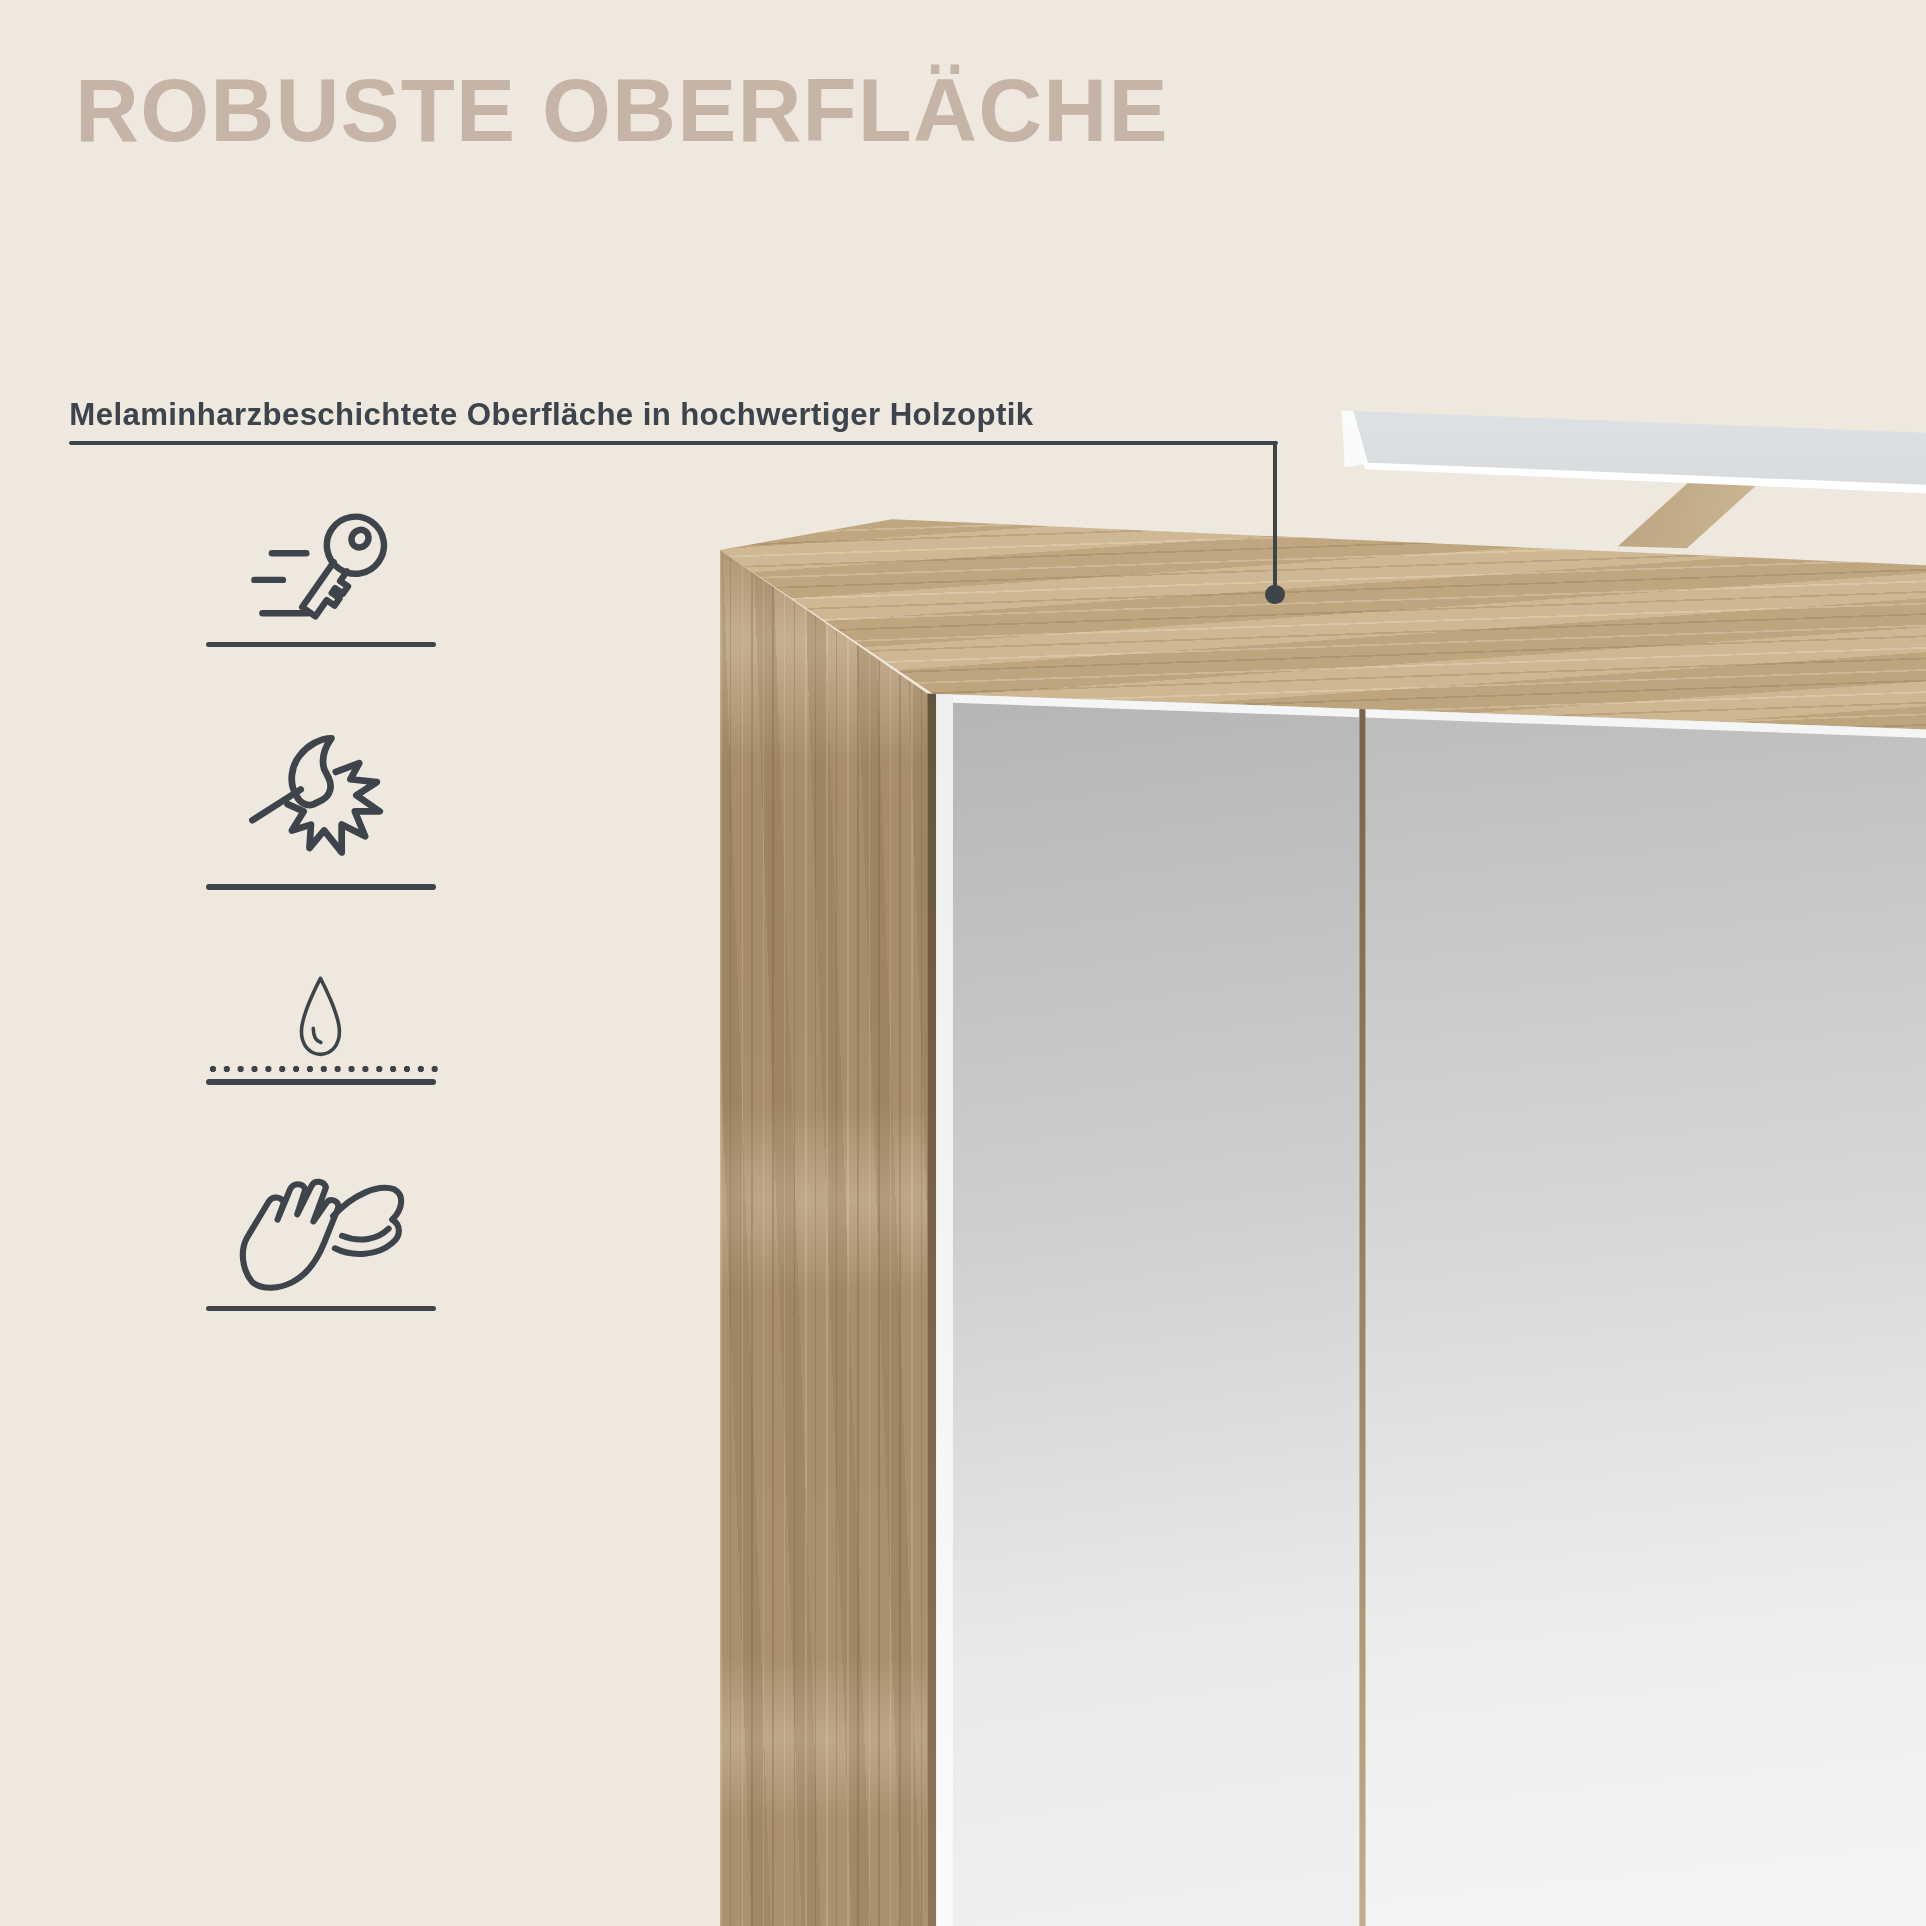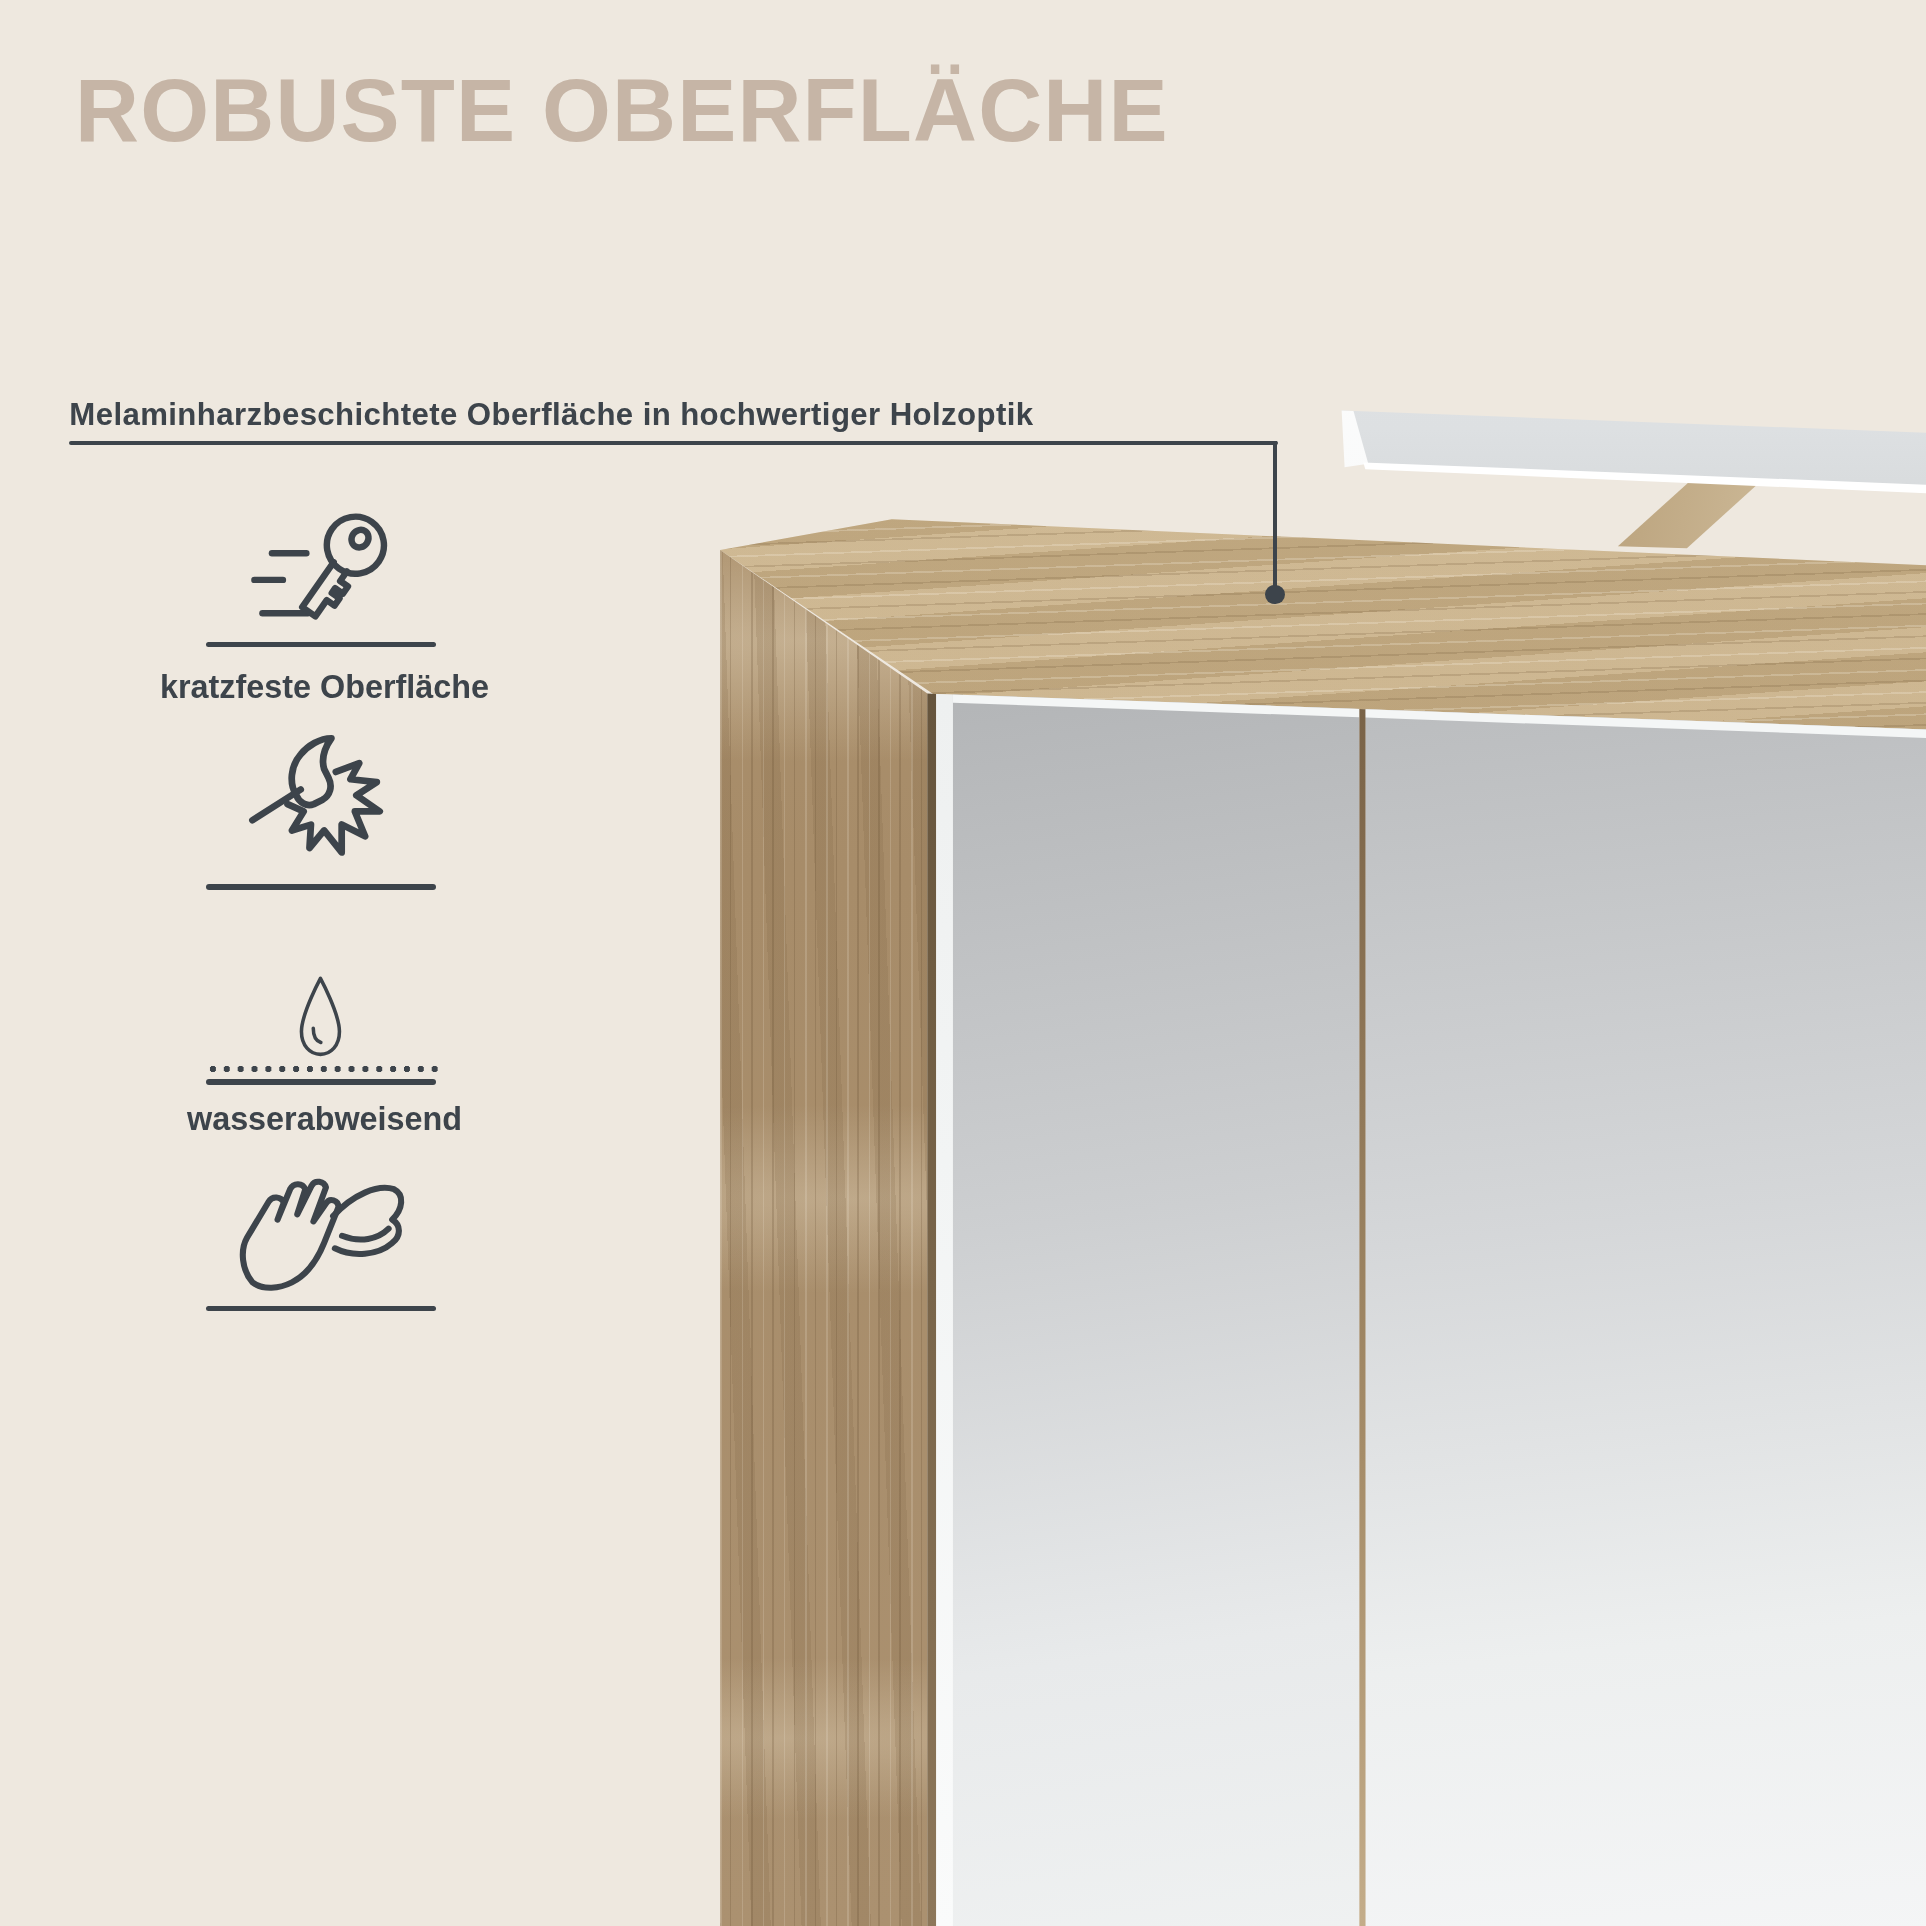--- a/index.html
+++ b/index.html
@@ -99,40 +99,38 @@
       <line x1="3" y1="45.7" x2="22.5" y2="45.7"></line>
       <line x1="8.5" y1="68.5" x2="39.5" y2="68.5"></line>
       <g transform="rotate(35 72 22)">
         <circle cx="72" cy="22" r="19.5"></circle>
         <ellipse cx="72" cy="16.5" rx="5.6" ry="6.2"></ellipse>
         <path d="M66.5,40 L66.5,77.5 L77.5,77.5 L77.5,64 L84,64 L84,58 L77.5,58 L77.5,54 L84,54 L84,48 L77.5,48 L77.5,40"></path>
       </g>
     </svg>
   </div>
   <div class="abs divider dv1"></div>
-  <div class="abs f-label lb1">kratzfeste Oberfläche</div>
 
   <div class="abs ic-hammer">
     <svg class="icon-svg" viewBox="0 0 100 100" fill="none" stroke="#3D444B" stroke-width="4.6" stroke-linecap="round" stroke-linejoin="round">
       <line x1="3" y1="63" x2="36" y2="42"></line>
       <path d="M33,46 C28,38 29,26 36,18 C41,12 49,7 57,7 C52,14 50,21 52,28 L55,34 C58,40 56,46 51,49 L45,52 C40,54 35,51 33,46 Z"></path>
       <path d="M60,30 L76,24 L70,35 L88,37 L74,46 L90,57 L73,57 L80,74 L64,66 L64,85 L52,70 L42,82 L43,66 L30,70 L38,57 L27,52"></path>
     </svg>
   </div>
   <div class="abs divider dv2"></div>
 
   <div class="abs ic-drop">
     <svg class="icon-svg" viewBox="0 0 65 100" fill="none" stroke="#3D444B" stroke-width="4.2" stroke-linecap="round" stroke-linejoin="round">
       <path d="M32.5,5 C32.5,5 10,47 10,68 C10,84.5 20,95 32.5,95 C45,95 55,84.5 55,68 C55,47 32.5,5 32.5,5 Z"></path>
       <path d="M24,64 C24,73 27,79 33,81"></path>
     </svg>
   </div>
   <div class="abs dots"></div>
   <div class="abs divider dv3"></div>
-  <div class="abs f-label lb3">wasserabweisend</div>
 
   <div class="abs ic-hand">
     <svg class="icon-svg" viewBox="0 0 100 69" fill="none" stroke="#3D444B" stroke-width="3.4" stroke-linecap="round" stroke-linejoin="round">
       <path d="M12,62 C6,55 5,44 9,37 L21,17 C23,13.5 28,14 29.5,17.5 L26,27 L33,10 C35,6 40,6.5 41.5,10 L37,24 L45,8 C47,4.5 52,5.5 53,9 L46,28 L53,18 C55,14.5 60,16 60,20 L52,40 C48,50 42,58 34,62 C27,65.5 18,66.5 12,62 Z"></path>
       <path d="M57,25 C68,13 82,7 91,10 C97,13 96,21 90,27 C95,30 95,36 90,40 C82,47 68,48 58,43"></path>
       <path d="M62,36 C72,40 82,38 88,32"></path>
     </svg>
   </div>
   <div class="abs divider dv4"></div>
 

